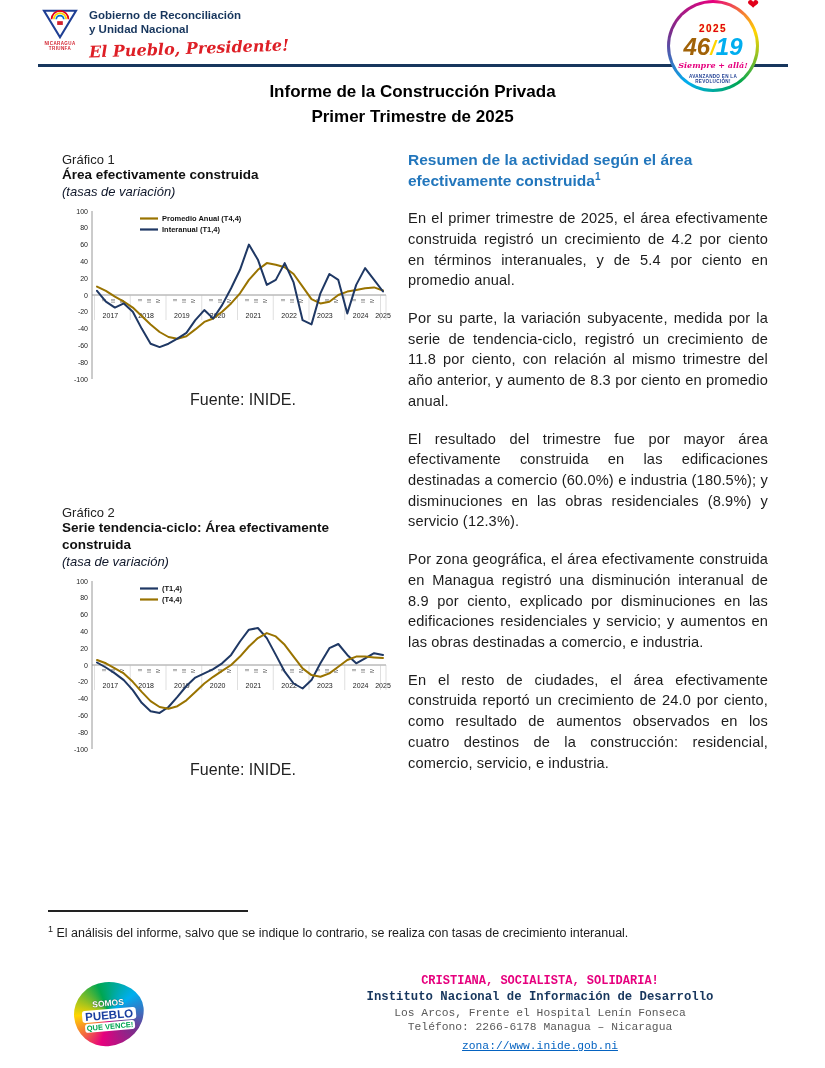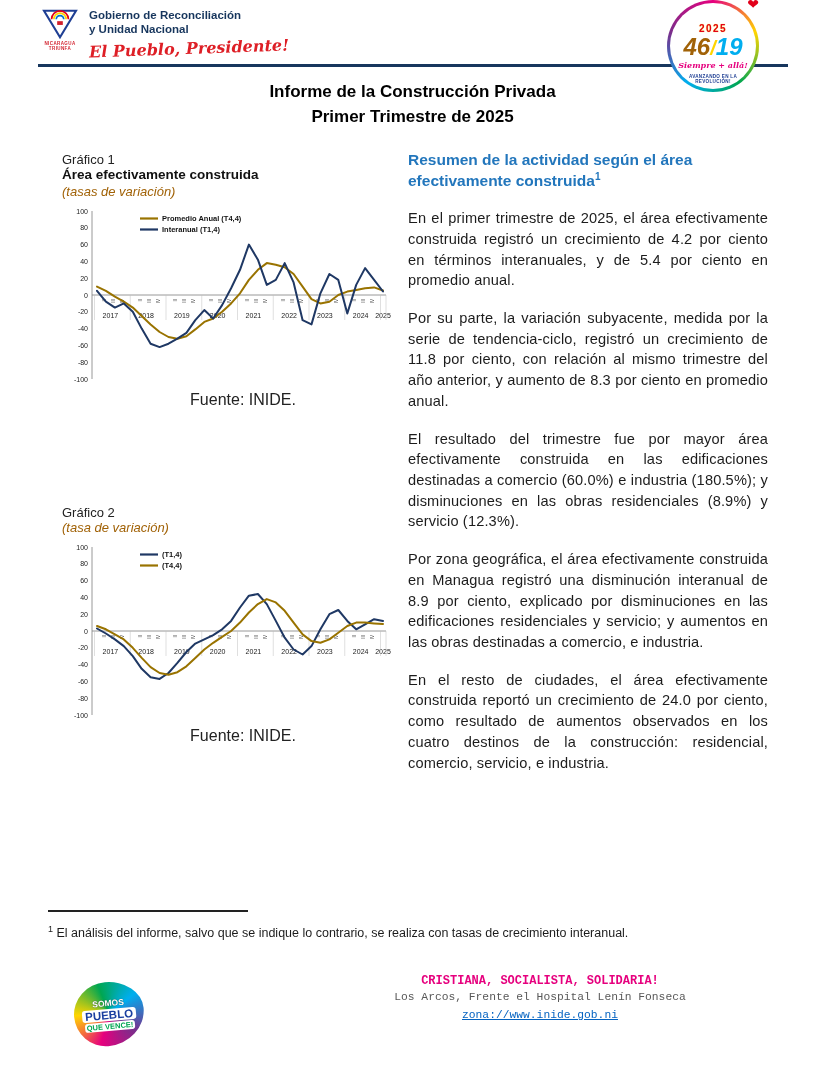--- a/index.html
+++ b/index.html
@@ -44,21 +44,21 @@
   .heart { position: absolute; top: -4px; right: 0; font-size: 14px; color: #e2001a; }
   .rule { position: absolute; left: 38px; right: 37px; top: 64px; height: 3px; background: var(--navy, #17365D); }
 
   
   .title { position: absolute; left: 0; top: 80px; width: 100%; text-align: center; font-size: 17px; font-weight: bold; color: #000; line-height: 1.45; }
 
   
   .left-col { position: absolute; left: 62px; top: 152px; width: 340px; }
   .g-label { font-size: 13px; color: #222; }
   .g-title { font-size: 13.5px; font-weight: bold; color: #111; width: 305px; line-height: 1.25; }
-  .g-sub { font-size: 13px; font-style: italic; color: #a16207; margin-bottom: 4px; }
+  .g-sub { font-size: 13px; font-style: italic; color: #0f172a; margin-bottom: 4px; }
   svg.chart { display: block; font-family: "Liberation Sans", sans-serif; }
   .g-src { font-size: 16px; color: #222; margin: 6px 0 0 22px; text-align: center; }
   .chart-block.second { margin-top: 96px; }
 
   
   .right-col { position: absolute; left: 408px; top: 150px; width: 360px; }
   .r-heading { font-size: 15.5px; font-weight: bold; color: var(--heading-blue, #2276BC); line-height: 1.32; margin-bottom: 16px; }
   .r-heading sup { font-size: 10px; }
   .right-col p { font-size: 14.6px; text-align: justify; line-height: 1.42; letter-spacing: .15px; margin-bottom: 17px; color: #1c1c1c; }
 
@@ -195,20 +195,21 @@
           <line x1="78" y1="15.5" x2="96" y2="15.5" stroke="#997300" stroke-width="2.2"></line>
           <text x="100" y="18" font-size="7.5" font-weight="bold" fill="#111">Promedio Anual (T4,4)</text>
           <line x1="78" y1="26.5" x2="96" y2="26.5" stroke="#1F3864" stroke-width="2.2"></line>
           <text x="100" y="29" font-size="7.5" font-weight="bold" fill="#111">Interanual (T1,4)</text>
         </svg>
       <div class="g-src">Fuente: INIDE.</div>
     </div>
 
     <div class="chart-block second">
       <div class="g-label">Gráfico 2</div>
+      <div class="g-title">Serie tendencia-ciclo: Área efectivamente construida</div>
       <div class="g-sub">(tasa de variación)</div>
       <svg id="chart2" class="chart" width="332" height="182" viewBox="0 0 332 182">
           <text x="26" y="178.5" text-anchor="end" font-size="7" fill="#222">-100</text>
           <text x="26" y="161.7" text-anchor="end" font-size="7" fill="#222">-80</text>
           <text x="26" y="144.9" text-anchor="end" font-size="7" fill="#222">-60</text>
           <text x="26" y="128.1" text-anchor="end" font-size="7" fill="#222">-40</text>
           <text x="26" y="111.3" text-anchor="end" font-size="7" fill="#222">-20</text>
           <text x="26" y="94.5" text-anchor="end" font-size="7" fill="#222">0</text>
           <text x="26" y="77.7" text-anchor="end" font-size="7" fill="#222">20</text>
           <text x="26" y="60.9" text-anchor="end" font-size="7" fill="#222">40</text>
@@ -286,18 +287,20 @@
   </div>
 
   <footer class="ftr">
     <div class="somos">
       <div class="s1">SOMOS</div>
       <div class="s2">PUEBLO</div>
       <div class="s3">QUE VENCE!</div>
     </div>
     <div class="ftr-text">
       <div class="f1">CRISTIANA, SOCIALISTA, SOLIDARIA!</div>
+      <div class="f2">Instituto Nacional de Información de Desarrollo</div>
       <div class="f3">Los Arcos, Frente el Hospital Lenín Fonseca</div>
+      <div class="f3">Teléfono: 2266-6178 Managua – Nicaragua</div>
       <a class="f-link" href="#">zona://www.inide.gob.ni</a>
     </div>
   </footer>
 
 </div>
 
 </body></html>

